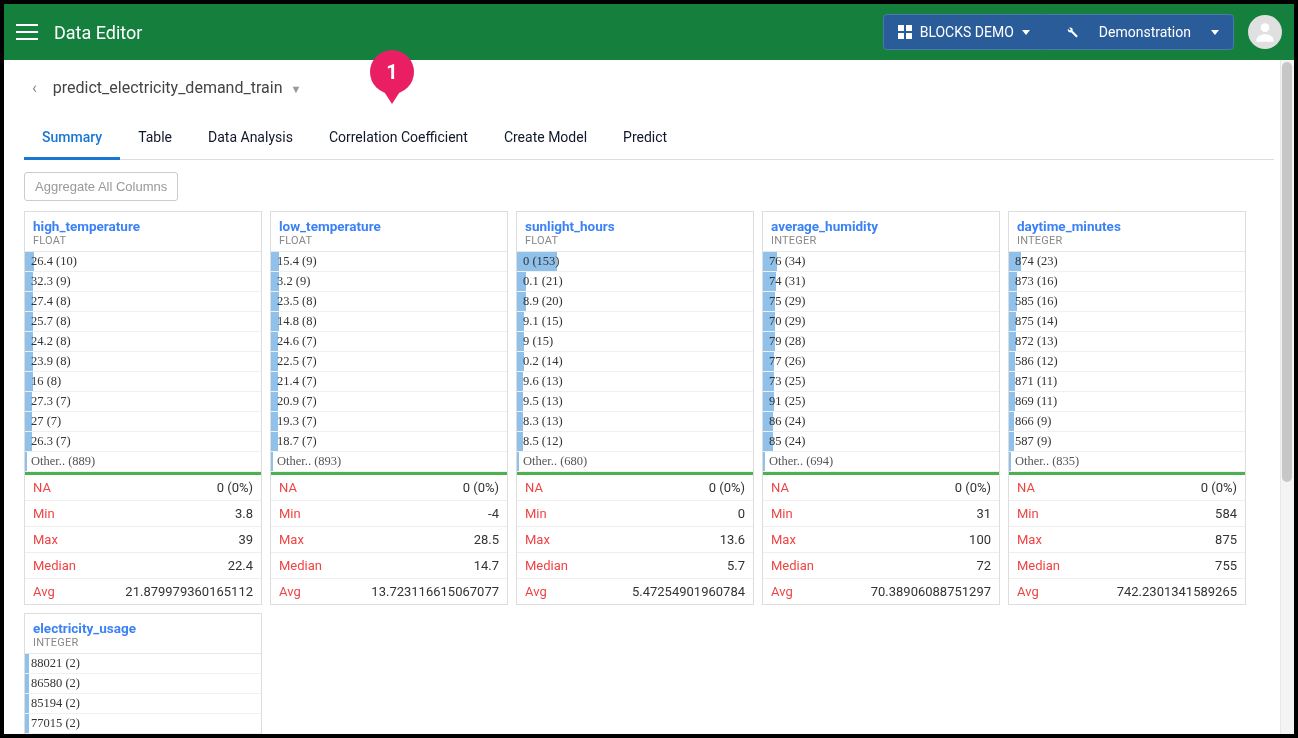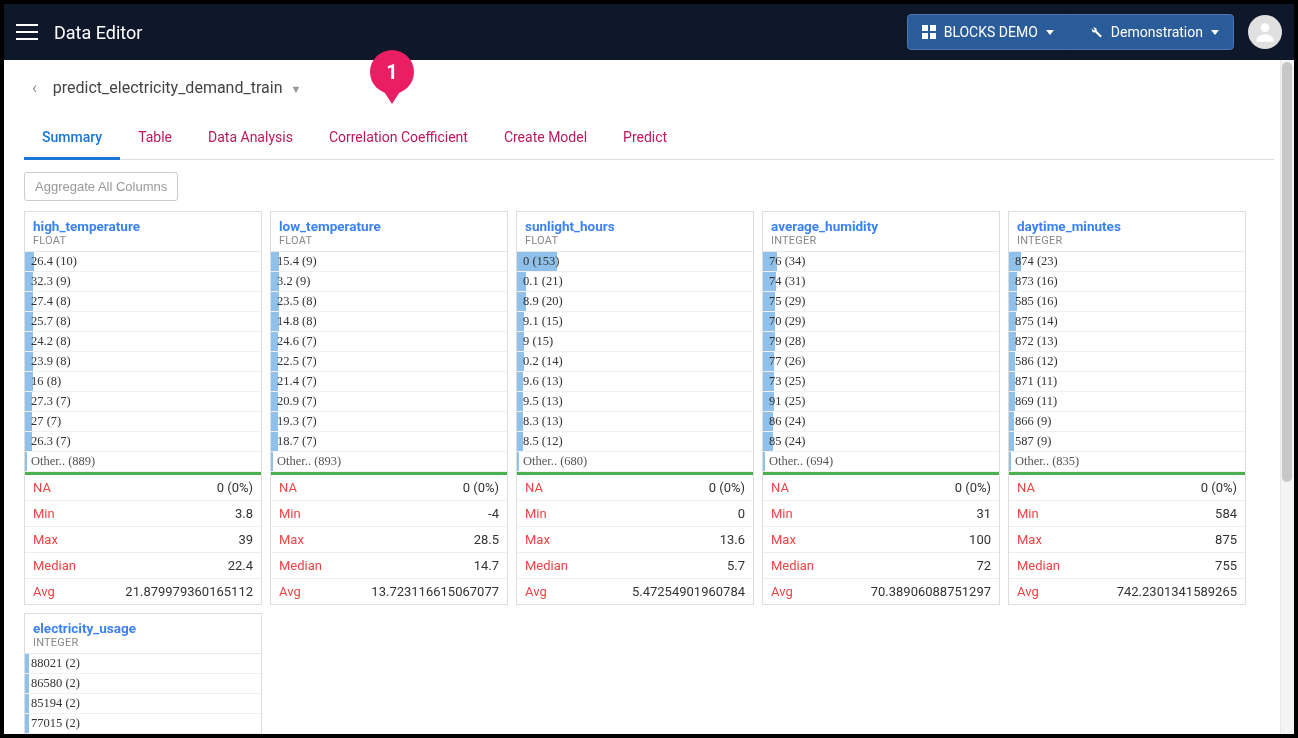--- a/index.html
+++ b/index.html
@@ -1,38 +1,38 @@
 <!DOCTYPE html>
 <html><head>
 <meta charset="utf-8">
 <style>
   * { box-sizing: border-box; margin: 0; padding: 0; }
   body { font-family: -apple-system, BlinkMacSystemFont, "Segoe UI", Roboto, Arial, sans-serif; font-size: 13px; color: #333; background: #000; }
   .frame { width: 1298px; height: 738px; background: #fff; position: relative; overflow: hidden; border: 4px solid #000; }
-  .topbar { height: 56px; background: #0f172a; display: flex; align-items: center; padding: 0 12px; color: #fff; }
+  .topbar { height: 56px; background: #15803d; display: flex; align-items: center; padding: 0 12px; color: #fff; }
   .hamburger { width: 22px; height: 16px; display: flex; flex-direction: column; justify-content: space-between; cursor: pointer; margin-right: 16px; }
   .hamburger div { height: 2px; background: #fff; }
   .app-title { font-size: 18px; font-weight: 400; flex: 1; }
   .right-controls { display: flex; align-items: center; gap: 0; }
   .pill-group { display: flex; align-items: center; }
   .pill { background: #2a5c99; height: 36px; display: flex; align-items: center; padding: 0 14px; color: #fff; font-size: 14px; cursor: pointer; position: relative; border: 1px solid #4a78ad; }
   .pill:first-child { border-radius: 4px 0 0 4px; }
   .pill-arrow-sep { width:0; height:0; border-top:18px solid transparent; border-bottom:18px solid transparent; border-left:10px solid #2a5c99; margin-left:-1px; z-index:2; position:relative;}
   .pill-arrow-sep-border { width:0; height:0; border-top:18px solid transparent; border-bottom:18px solid transparent; border-left:10px solid #4a78ad; margin-left:0px; position:relative;}
-  .pill2 { border-radius: 0 4px 4px 0; margin-left:-10px; padding-left:20px;}
+  .pill2 { border-radius: 0 4px 4px 0; margin-left:-10px; padding-left:20px;gap:12px;}
   .caret-down { display:inline-block; margin-left:8px; width:0; height:0; border-left:4px solid transparent; border-right:4px solid transparent; border-top:5px solid #fff; }
   .pill-icon { margin-right:8px; display:inline-flex; }
   .avatar { width: 34px; height: 34px; border-radius: 50%; background: #e0e0e0; margin-left: 14px; display:flex; align-items:center; justify-content:center; }
   .avatar svg { fill:#fff; }
   .subheader { padding: 14px 22px 0 22px; display:flex; align-items:center; gap:10px; }
   .back-chevron { color:#888; font-size:16px; cursor:pointer; padding:4px 6px;}
   .dataset-name { font-size:16px; color:#444; }
   .dataset-caret { color:#999; margin-left:4px; font-size:11px;}
   .tabs { display:flex; border-bottom:1px solid #ddd; margin:18px 20px 0 20px; position:relative;}
-  .tab { padding: 10px 18px 12px 18px; font-size:14px; color:#be185d; cursor:pointer; }
+  .tab { padding: 10px 18px 12px 18px; font-size:14px; color:#0f172a; cursor:pointer; }
   .tab.active { color:#1976d2; border-bottom:3px solid #1976d2; margin-bottom:-1px; font-weight:500;}
   .callout-badge { position:absolute; top:46px; left:366px; width:44px; height:44px; background:#e91e63; border-radius:50%; color:#fff; display:flex; align-items:center; justify-content:center; font-size:20px; font-weight:700; z-index:50;}
   .callout-badge::after { content:""; position:absolute; bottom:-10px; left:50%; transform:translateX(-50%); width:0; height:0; border-left:9px solid transparent; border-right:9px solid transparent; border-top:14px solid #e91e63;}
   .content { padding: 12px 20px; }
   .agg-btn { border:1px solid #ccc; background:#fff; color:#999; padding:6px 10px; border-radius:3px; font-size:13px; cursor:default;}
   .cards-row { display:flex; gap:8px; margin-top:10px; flex-wrap:wrap;}
   .card { width:238px; border:1px solid #ddd; background:#fff; }
   .card-header { padding:6px 8px 4px 8px; }
   .col-name { font-weight:700; font-size:13.5px; color:#3b82f6;}
   .col-type { font-size:11px; color:#888; text-transform:uppercase; letter-spacing:0.2px;}

